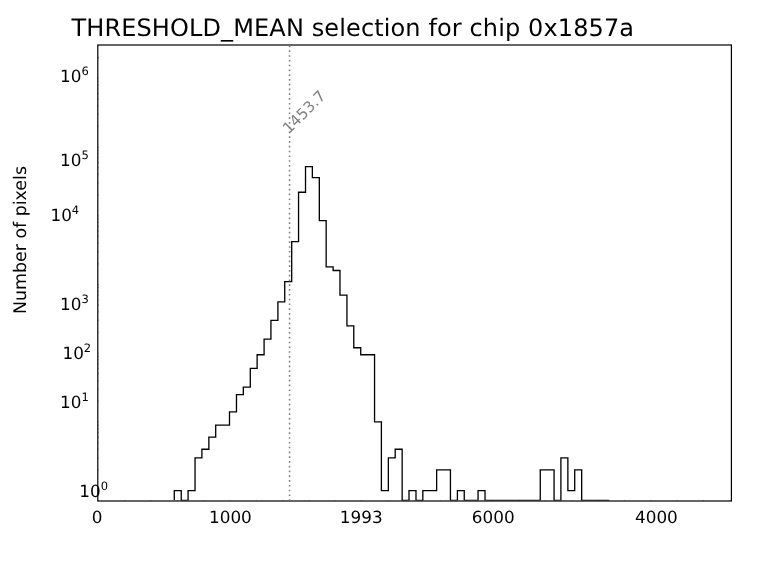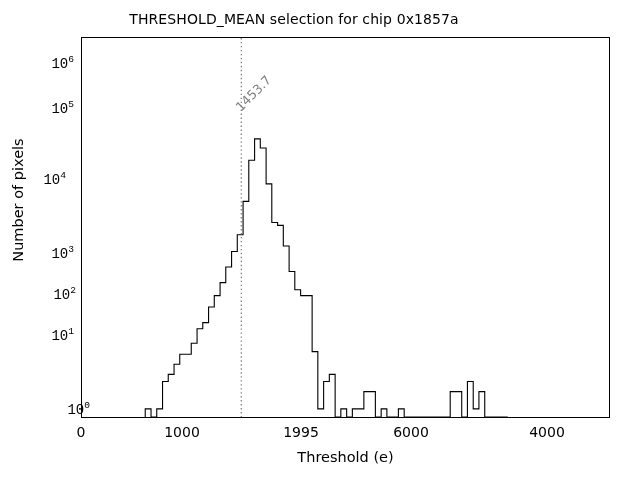--- a/index.html
+++ b/index.html
@@ -14,21 +14,21 @@
     background: #ffffff;
     font-family: "DejaVu Sans", sans-serif;
     overflow: hidden;
   }
   #chart-title {
     position: absolute;
     left: 0;
     top: 11px;
     width: 588px;
     text-align: center;
-    font-size: 14px;
+    font-size: 20px;
     color: #000000;
     letter-spacing: 0.1px;
   }
   #plot-area {
     position: absolute;
     left: 81px;
     top: 37px;
     width: 529px;
     height: 381px;
     border: 1.1px solid #000000;
@@ -71,21 +71,20 @@
     transform: translateX(-50%);
     white-space: nowrap;
   }
   .ytick-label {
     position: absolute;
     font-size: 14px;
     color: #000000;
     transform: translateY(-50%);
     text-align: right;
     white-space: nowrap;
-    font-family: Liberation Mono, monospace;
   }
   .ytick-label sup {
     font-size: 9.6px;
     vertical-align: super;
     line-height: 0;
   }
   #vline-annotation {
     position: absolute;
     color: #808080;
     font-size: 12.6px;
@@ -95,35 +94,34 @@
   }
 </style>
 </head>
 <body>
 
 <div id="figure">
 
   <div id="chart-title">THRESHOLD_MEAN selection for chip 0x1857a</div>
 
   <div id="ylabel">Number of pixels</div>
-  <div id="xlabel">Threshold (e)</div>
 
   <div id="ytick-labels">
       <div class="ytick-label" style="left: 40px; width: 50px; top: 409.789px;">10<sup>0</sup></div>
       <div class="ytick-label" style="left: 24px; width: 50px; top: 336px;">10<sup>1</sup></div>
       <div class="ytick-label" style="left: 26px; width: 50px; top: 294.679px;">10<sup>2</sup></div>
       <div class="ytick-label" style="left: 24px; width: 50px; top: 254px;">10<sup>3</sup></div>
       <div class="ytick-label" style="left: 16px; width: 50px; top: 179.57px;">10<sup>4</sup></div>
-      <div class="ytick-label" style="left: 24px; width: 50px; top: 109px;">10<sup>5</sup></div>
+      <div class="ytick-label" style="left: 24px; width: 50px; top: 134px;">10<sup>5</sup></div>
       <div class="ytick-label" style="left: 24px; width: 50px; top: 64.4606px;">10<sup>6</sup></div>
     </div>
   <div id="xtick-labels">
       <div class="xtick-label" style="left: 81px;">0</div>
-      <div class="xtick-label" style="left: 182px;">1000</div>
-      <div class="xtick-label" style="left: 301.004px;">1995</div>
+      <div class="xtick-label" style="left: 192px;">1000</div>
+      <div class="xtick-label" style="left: 301.004px;">1993</div>
       <div class="xtick-label" style="left: 411.006px;">6000</div>
       <div class="xtick-label" style="left: 547px;">4000</div>
     </div>
 
   <div id="plot-area">
     <svg id="plot-svg" viewBox="0 0 529 381" preserveAspectRatio="none">
       <g id="ticks-group">
           <line x1="0" y1="381" x2="0" y2="385.5" stroke="#000000" stroke-width="1.1" vector-effect="non-scaling-stroke"></line>
           <line x1="110.00207943439385" y1="381" x2="110.00207943439385" y2="385.5" stroke="#000000" stroke-width="1.1" vector-effect="non-scaling-stroke"></line>
           <line x1="220.0041588687877" y1="381" x2="220.0041588687877" y2="385.5" stroke="#000000" stroke-width="1.1" vector-effect="non-scaling-stroke"></line>

